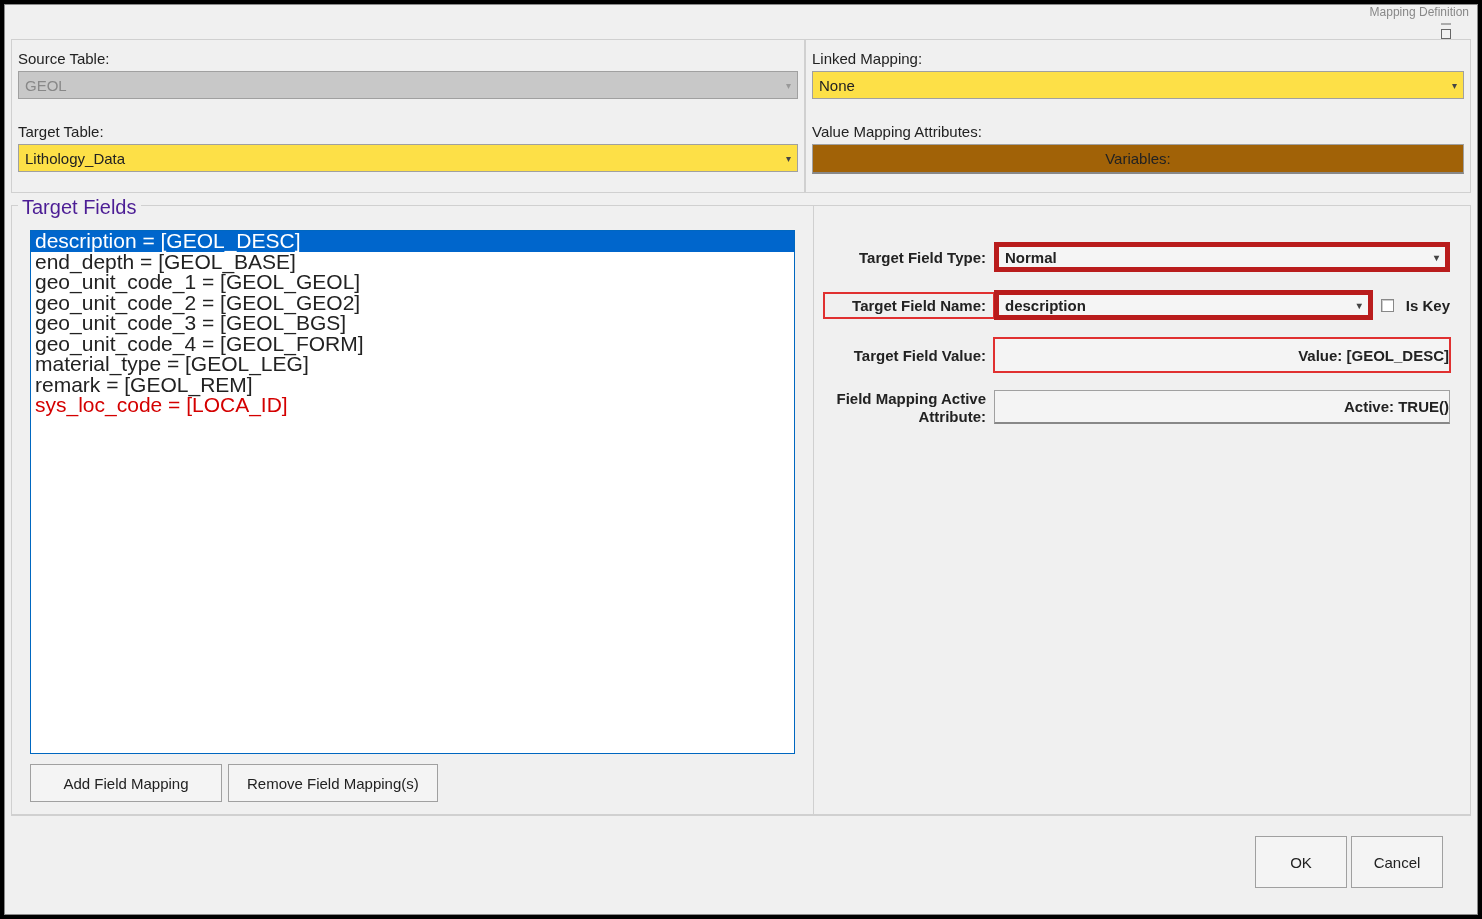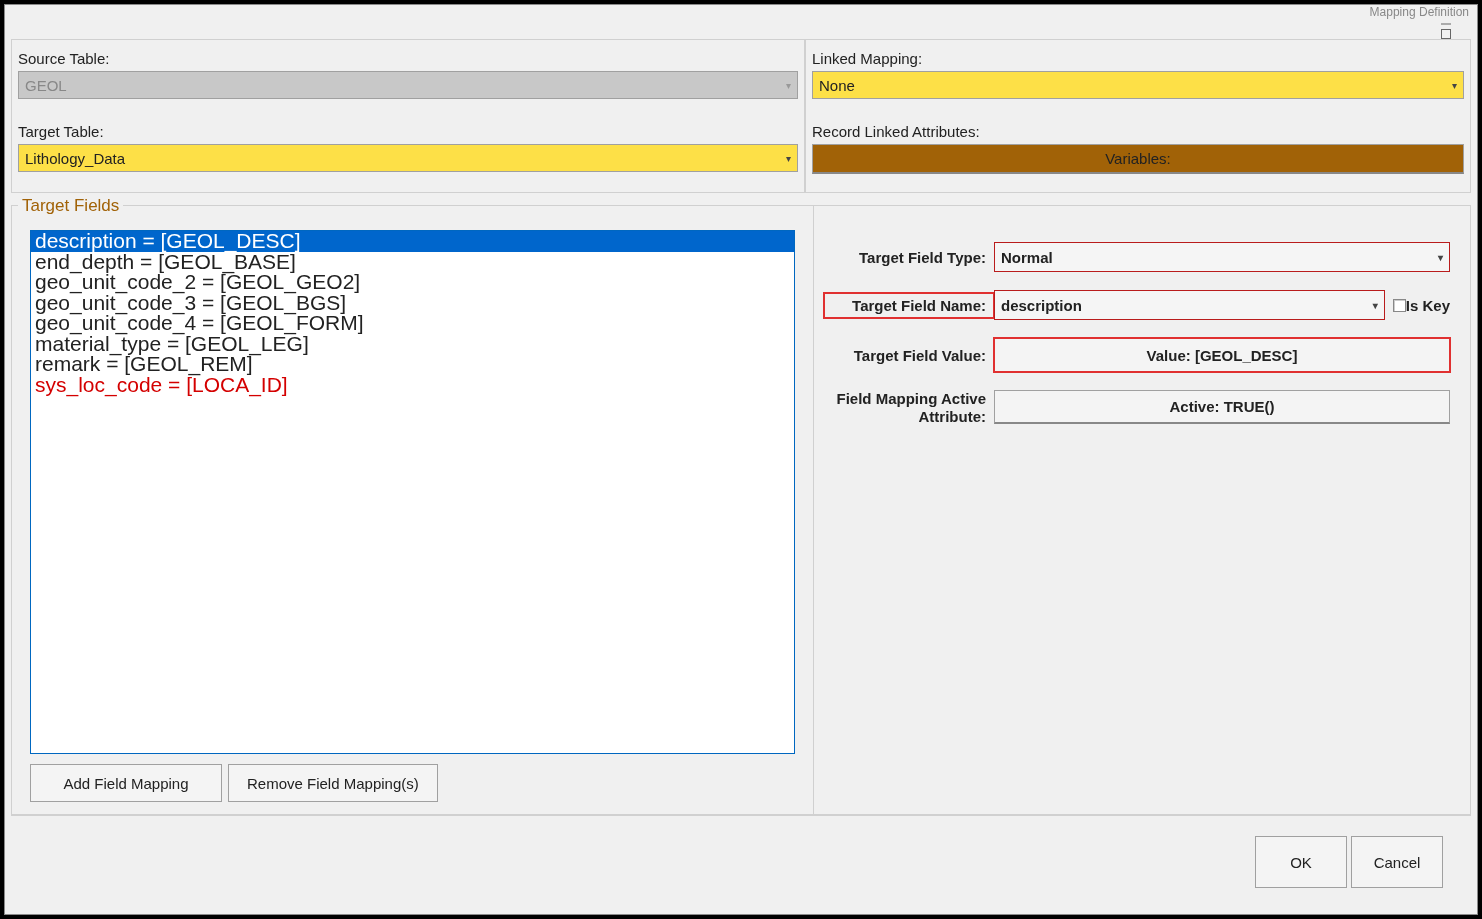--- a/index.html
+++ b/index.html
@@ -72,22 +72,22 @@
     margin-top: 6px;
     border: 1px solid #d0d0d0;
     position: relative;
     display: flex;
   }
   .fieldset-legend {
     position: absolute;
     top: -10px; left: 6px;
     background: #f0f0f0;
     padding: 0 4px;
-    font-size: 17px;
-    color: #a16207;
+    font-size: 20px;
+    color: #4c1d95;
   }
   .tf-left {
     width: 802px;
     border-right: 1px solid #d0d0d0;
     padding: 24px 18px 12px 18px;
     display: flex; flex-direction: column;
   }
   .tf-right {
     flex: 1;
     padding: 36px 20px 12px 10px;
@@ -139,35 +139,35 @@
     width: 170px;
     text-align: right;
     padding-right: 8px;
   }
   .form-label.multi { line-height: 18px; }
   .form-control-wrap { flex: 1; display:flex; align-items:center; gap: 8px;}
   .form-select {
     flex:1;
     height: 30px;
     background: #f5f5f5;
-    border: 1px solid #b91c1c;
+    border: 5px solid #b91c1c;
     padding: 2px 40px 2px 6px;
     position: relative;
     display: flex; align-items: center;
   }
   .form-select .chev { position:absolute; right:6px; top:50%; transform:translateY(-50%); font-size:10px; color:#444; }
   .value-btn {
     flex:1;
     height: 34px;
     background: #f4f4f4;
     border: 1px solid #a0a0a0;
-    display:flex; align-items:center; justify-content:center;
+    display:flex; align-items:center; justify-content:flex-end;
   }
   .hl-red { outline: 2px solid #e03030; outline-offset: -1px; }
-  .checkbox-wrap { display:flex; align-items:center; gap:0; white-space:nowrap; }
+  .checkbox-wrap { display:flex; align-items:center; gap:12px; white-space:nowrap; }
   .checkbox-box { width:13px; height:13px; border:1px solid #888; background:#fff; box-shadow: inset 1px 1px 0 #ccc;}
   .footer {
     border-top: 1px solid #d0d0d0;
     padding: 20px 28px;
     display:flex; justify-content:flex-end; gap: 4px;
   }
   .footer .btn { min-width: 92px; height: 52px; }
 </style>
 </head>
 <body>
@@ -209,35 +209,36 @@
         </div>
         <div style="height:10px"></div>
       </div>
       <div class="top-right">
         <div class="label-row">Linked Mapping:</div>
         <div class="select light">
           <span>None</span>
           <span class="chev">▾</span>
         </div>
         <div style="height:18px"></div>
-        <div class="label-row">Record Linked Attributes:</div>
+        <div class="label-row">Value Mapping Attributes:</div>
         <div class="attr-btn">
           <span>Variables:</span>
         </div>
         <div style="height:6px"></div>
       </div>
     </div>
 
     <div class="fieldset">
       <div class="fieldset-legend">Target Fields</div>
 
       <div class="tf-left">
         <div class="listbox" id="fieldlist">
             <div class="list-item selected">description = [GEOL_DESC]</div>
             <div class="list-item">end_depth = [GEOL_BASE]</div>
+            <div class="list-item">geo_unit_code_1 = [GEOL_GEOL]</div>
             <div class="list-item">geo_unit_code_2 = [GEOL_GEO2]</div>
             <div class="list-item">geo_unit_code_3 = [GEOL_BGS]</div>
             <div class="list-item">geo_unit_code_4 = [GEOL_FORM]</div>
             <div class="list-item">material_type = [GEOL_LEG]</div>
             <div class="list-item">remark = [GEOL_REM]</div>
             <div class="list-item red">sys_loc_code = [LOCA_ID]</div>
           </div>
         <div class="btn-row">
           <div class="btn wide">
             <span>Add Field Mapping</span>

